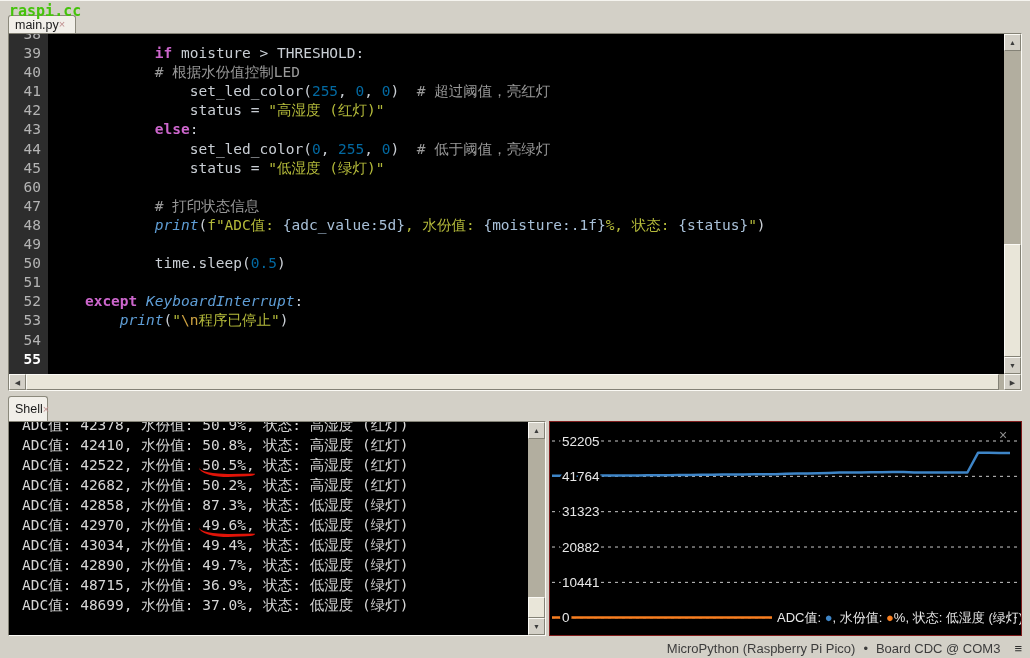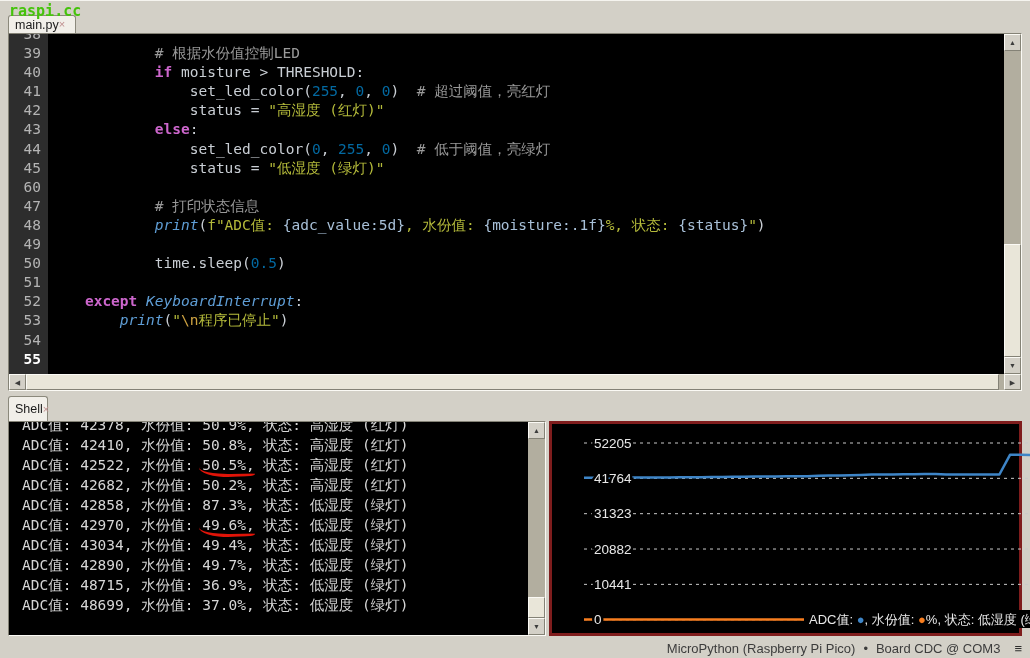--- a/index.html
+++ b/index.html
@@ -48,21 +48,21 @@
   #shell-lines{position:absolute;left:13px;top:-7px;}
   #shell-lines .srow{height:20px;line-height:20px;white-space:pre;
       font-family:"DejaVu Sans Mono",monospace;font-size:14.5px;color:#d6d6d6;}
   .redmark{position:relative;display:inline-block;}
   .redmark::after{content:"";position:absolute;left:-3px;right:-9px;bottom:-2px;height:7px;
       border-bottom:3px solid #e01408;border-radius:0 0 30% 90%/0 0 40% 160%;
       transform:rotate(-1deg);}
   #sh-vs{position:absolute;left:519px;top:0;width:17px;height:213px;}
   
   #plot-frame{position:absolute;left:549px;top:420px;width:473px;height:215px;background:#000;
-      border:3px solid #7f1d1d;box-sizing:border-box;padding-left:30px;}
+      border:1px solid #7f1d1d;box-sizing:border-box;}
   
   #status-bar{position:absolute;left:0;top:636px;width:1030px;height:22px;
       display:flex;align-items:center;justify-content:flex-end;gap:8px;
       font-size:13px;color:#3c3c3c;padding-right:8px;box-sizing:border-box;}
   #status-menu{font-size:13px;color:#2f2f2f;margin-left:6px;}
 </style>
 </head>
 <body>
 
 <div class="window">
@@ -92,22 +92,22 @@
           <div class="ln">49</div>
           <div class="ln">50</div>
           <div class="ln">51</div>
           <div class="ln">52</div>
           <div class="ln">53</div>
           <div class="ln">54</div>
           <div class="ln cur">55</div>
         </div>
       <div id="code-lines">
           <div class="row"></div>
+          <div class="row"><span class="tk-p">            </span><span class="tk-k">if</span><span class="tk-p"> moisture &gt; THRESHOLD:</span></div>
           <div class="row"><span class="tk-p">            </span><span class="tk-c"># 根据水份值控制LED</span></div>
-          <div class="row"><span class="tk-p">            </span><span class="tk-k">if</span><span class="tk-p"> moisture &gt; THRESHOLD:</span></div>
           <div class="row"><span class="tk-p">                </span><span class="tk-p">set_led_color(</span><span class="tk-n">255</span><span class="tk-p">, </span><span class="tk-n">0</span><span class="tk-p">, </span><span class="tk-n">0</span><span class="tk-p">)  </span><span class="tk-c"># 超过阈值，亮红灯</span></div>
           <div class="row"><span class="tk-p">                </span><span class="tk-p">status = </span><span class="tk-s">"高湿度 (红灯)"</span></div>
           <div class="row"><span class="tk-p">            </span><span class="tk-k">else</span><span class="tk-p">:</span></div>
           <div class="row"><span class="tk-p">                </span><span class="tk-p">set_led_color(</span><span class="tk-n">0</span><span class="tk-p">, </span><span class="tk-n">255</span><span class="tk-p">, </span><span class="tk-n">0</span><span class="tk-p">)  </span><span class="tk-c"># 低于阈值，亮绿灯</span></div>
           <div class="row"><span class="tk-p">                </span><span class="tk-p">status = </span><span class="tk-s">"低湿度 (绿灯)"</span></div>
           <div class="row"></div>
           <div class="row"><span class="tk-p">            </span><span class="tk-c"># 打印状态信息</span></div>
           <div class="row"><span class="tk-p">            </span><span class="tk-b">print</span><span class="tk-p">(</span><span class="tk-s">f"ADC值: </span><span class="tk-i">{adc_value:5d}</span><span class="tk-s">, 水份值: </span><span class="tk-i">{moisture:.1f}</span><span class="tk-s">%, 状态: </span><span class="tk-i">{status}</span><span class="tk-s">"</span><span class="tk-p">)</span></div>
           <div class="row"></div>
           <div class="row"><span class="tk-p">            </span><span class="tk-p">time.sleep(</span><span class="tk-n">0.5</span><span class="tk-p">)</span></div>

